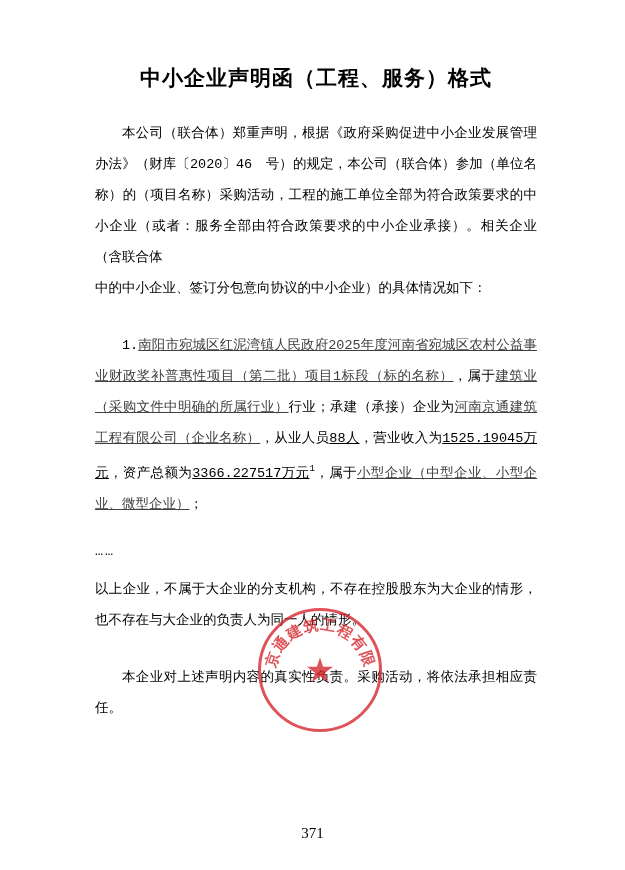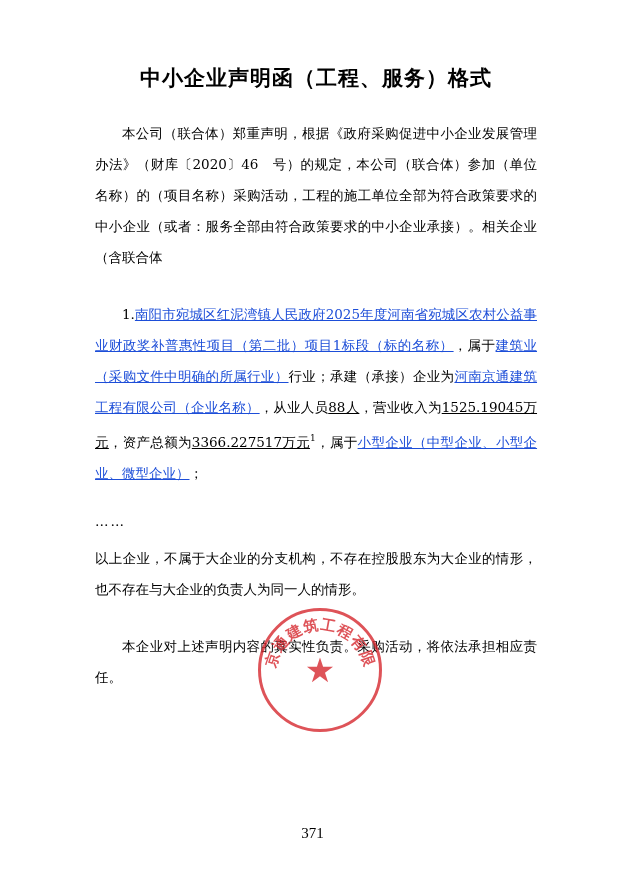--- a/index.html
+++ b/index.html
@@ -35,33 +35,34 @@
     margin: 18px 0 0 0;
     font-family: "DejaVu Serif", "Liberation Serif", serif;
   }
   .body-text {
     font-size: 13.5px;
     line-height: 31px;
     color: #000;
     text-align: justify;
     text-justify: inter-ideograph;
     margin: 0;
+    font-family: Liberation Mono, monospace;
   }
   .p-block {
     margin-top: 26px;
   }
   .indent2 {
     text-indent: 2em;
   }
   .u {
     text-decoration: underline;
   }
   .u-blue {
     text-decoration: underline;
-    color: #1d4ed8;
+    color: #404040;
   }
   .small-note {
     font-size: 9px;
     vertical-align: super;
   }
   .dots {
     font-size: 13.5px;
     letter-spacing: 2px;
     margin-top: 22px;
     line-height: 20px;
@@ -130,20 +131,21 @@
 
 <div id="page">
 
   <div class="doc">
 
     <div class="doc-title">中小企业声明函（工程、服务）格式</div>
 
     <div class="p-block body-text indent2">
       <span>本公司（联合体）郑重声明，根据《政府采购促进中小企业发展管理办法》（财库〔2020〕46　号）的规定，本公司（联合体）参加（单位名称）的（项目名称）采购活动，工程的施工单位全部为符合政策要求的中小企业（或者：服务全部由符合政策要求的中小企业承接）。相关企业（含联合体</span>
     </div>
+    <div class="body-text">中的中小企业、签订分包意向协议的中小企业）的具体情况如下：</div>
 
     <div class="p-block body-text indent2">
       <span>1.</span><span class="u-blue">南阳市宛城区红泥湾镇人民政府2025年度河南省宛城区农村公益事业财政奖补普惠性项目（第二批）项目1标段（标的名称）</span><span>，属于</span><span class="u-blue">建筑业（采购文件中明确的所属行业）</span><span>行业；承建（承接）企业为</span><span class="u-blue">河南京通建筑工程有限公司（企业名称）</span><span>，从业人员</span><span class="u">88人</span><span>，营业收入为</span><span class="u">1525.19045万元</span><span>，资产总额为</span><span class="u">3366.227517万元</span><span class="small-note">1</span><span>，属于</span><span class="u-blue">小型企业（中型企业、小型企业、微型企业）</span><span>；</span>
     </div>
 
 
     <div class="dots body-text">……</div>
 
     <div class="body-text" style="margin-top:12px;">以上企业，不属于大企业的分支机构，不存在控股股东为大企业的情形，也不存在与大企业的负责人为同一人的情形。</div>
 

